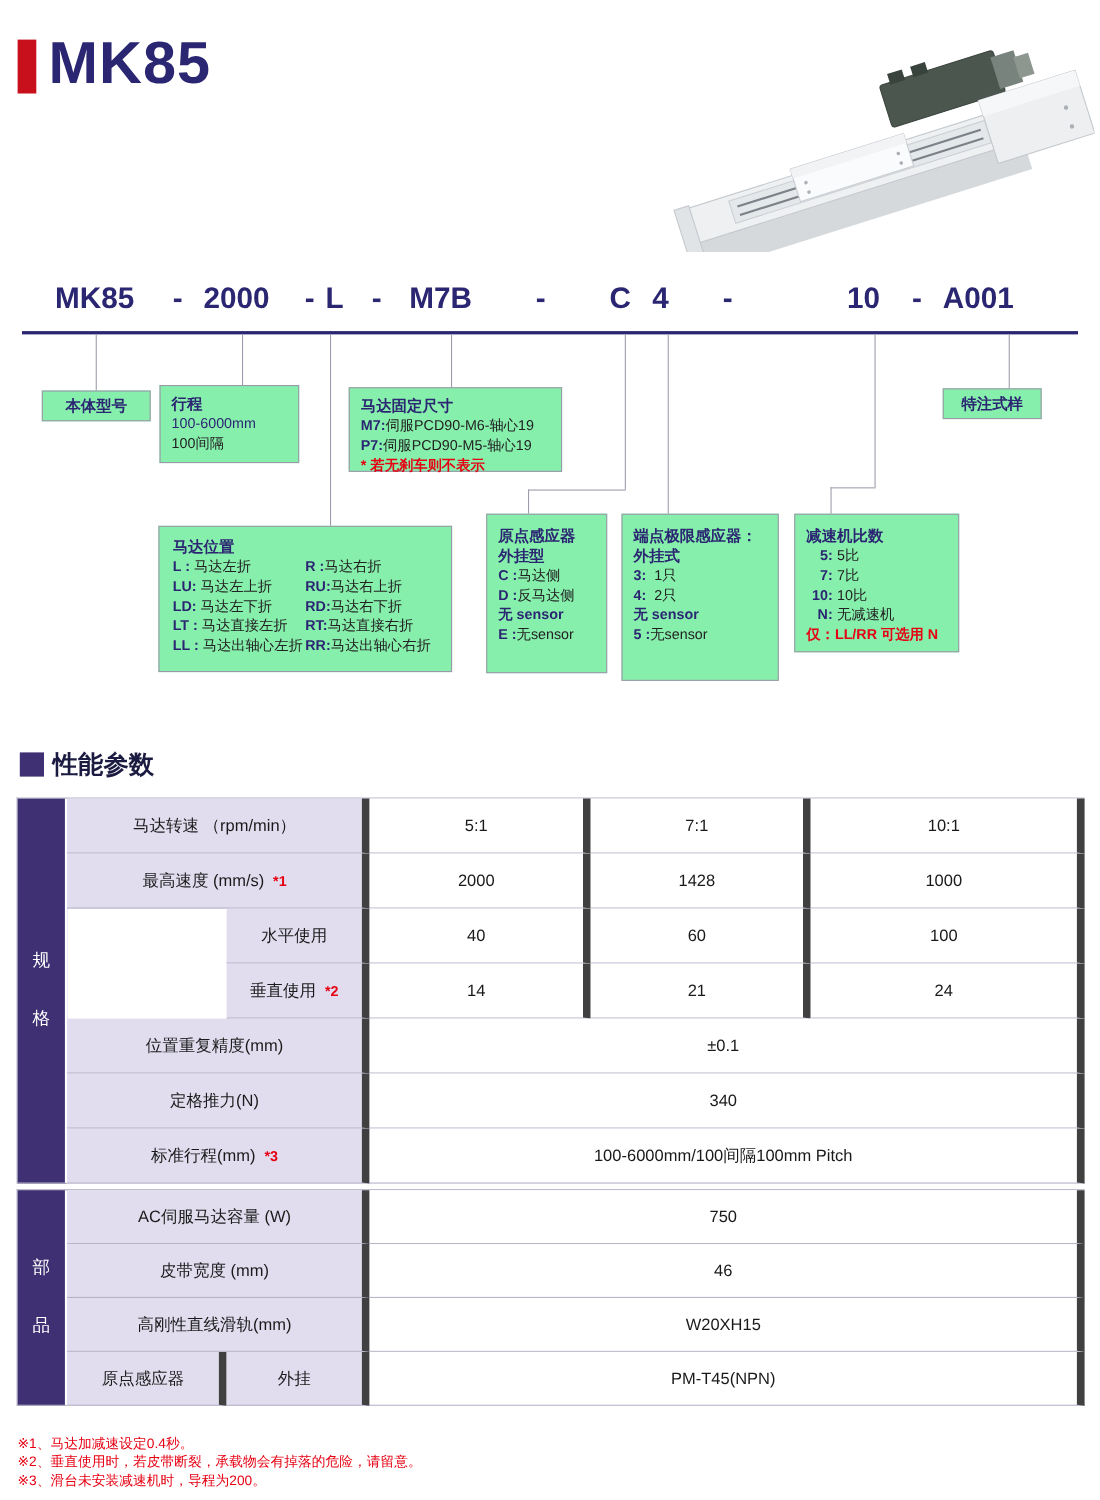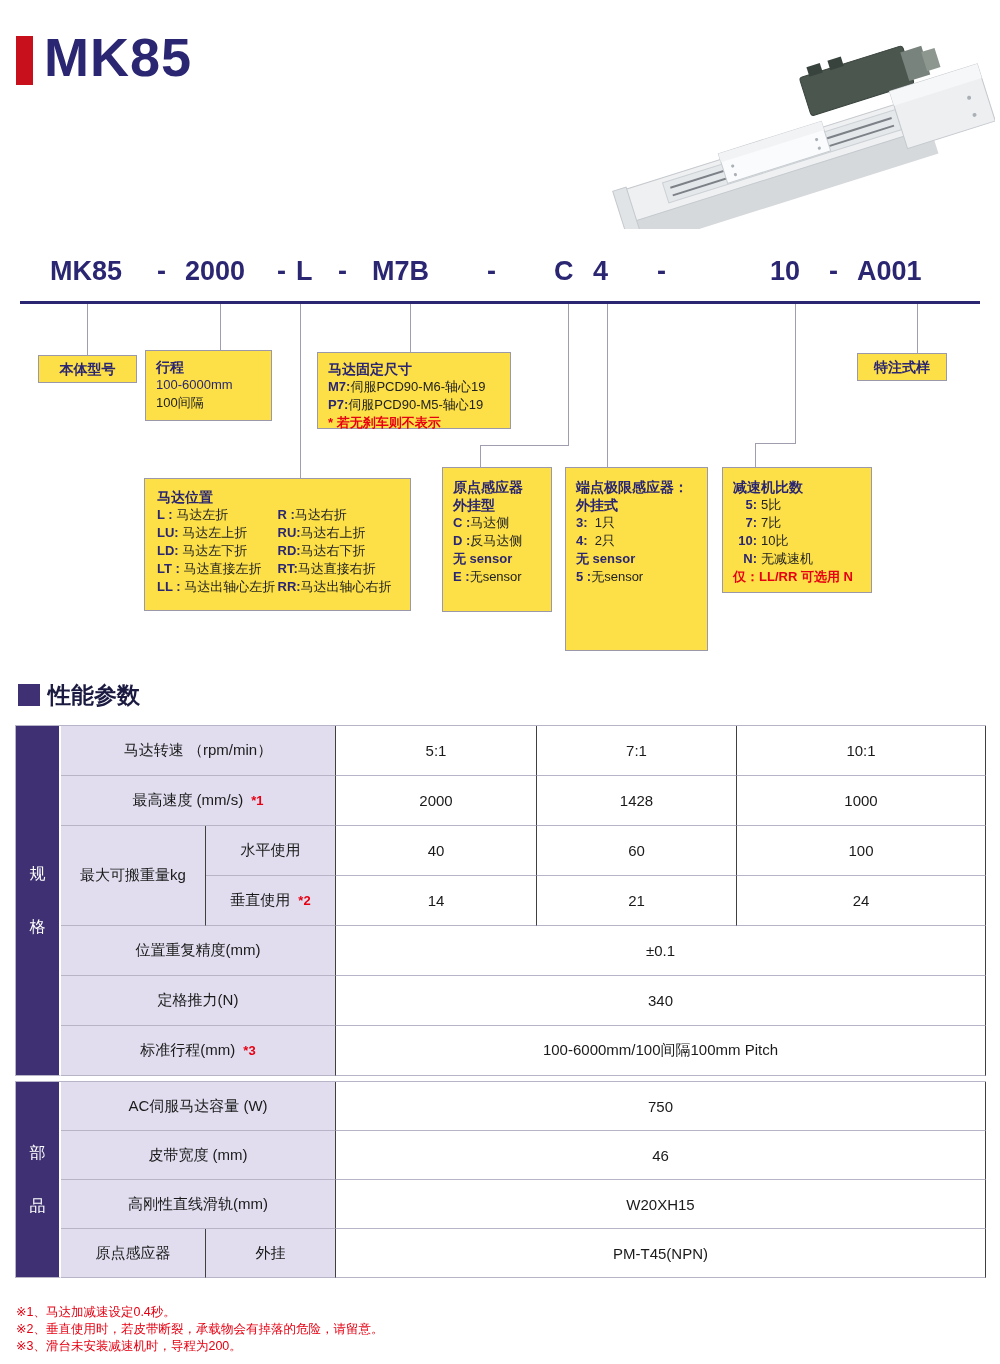--- a/index.html
+++ b/index.html
@@ -12,21 +12,21 @@
 
   
   .model-seg{position:absolute;top:256px;font-size:27px;font-weight:bold;color:#2b2672;white-space:nowrap;}
   .rule{position:absolute;left:20px;top:301px;width:960px;height:3px;background:#2b2672;}
 
   
   .conn{position:absolute;background:#a09eae;}
   .v{width:1px;} .h{height:1px;}
 
   
-  .callout{position:absolute;background:#fde047;border:1px solid #9b99a9;box-sizing:border-box;font-size:13px;line-height:18px;color:#222;}
+  .callout{position:absolute;background:#86efac;border:1px solid #9b99a9;box-sizing:border-box;font-size:13px;line-height:18px;color:#222;}
   .callout .bt{font-weight:bold;color:#2b2672;font-size:14px;}
   .small-box{display:flex;align-items:center;justify-content:center;}
   .navy{color:#2b2672;}
   .redtxt{color:#e60012;}
   .b{font-weight:bold;}
   .pad{padding:7px 10px;}
   .code{color:#2b2672;font-weight:bold;}
   .mp-row{display:flex;align-items:flex-end;}
   .mp-row .half{width:50%;white-space:nowrap;}
   .opt-line{white-space:nowrap;}
@@ -35,21 +35,21 @@
   
   .perf-square{position:absolute;left:18px;top:684px;width:22px;height:22px;background:#3e3072;}
   .perf-title{position:absolute;left:48px;top:680px;font-size:23px;font-weight:bold;color:#1b1a40;}
 
   
   .tbl{position:absolute;left:15px;width:970px;display:grid;
        grid-template-columns:45px 145px 130px 201px 200px 249px;
        border-top:1px solid #b7b4c8;border-left:1px solid #b7b4c8;box-sizing:content-box;}
   #tbl1{top:725px;grid-template-rows:repeat(7,50px);}
   #tbl2{top:1081px;grid-template-rows:repeat(4,49px);}
-  .cell{border-right:1px solid #404040;border-bottom:1px solid #b7b4c8;
+  .cell{border-right:7px solid #404040;border-bottom:1px solid #b7b4c8;
         display:flex;align-items:center;justify-content:center;font-size:15px;background:#fff;text-align:center;}
   .lav{background:#e1ddef;}
   .side{background:#3e3072;border-right:2px solid #fff;border-bottom:1px solid #b7b4c8;
         display:flex;align-items:center;justify-content:center;}
   .side span{display:block;width:1em;line-height:3.3;color:#fff;font-size:16px;text-align:center;word-break:break-all;}
   .note{color:#e60012;font-weight:bold;margin-left:8px;font-size:13px;}
 
   
   .footnotes{position:absolute;left:16px;top:1304px;font-size:12.5px;font-weight:normal;color:#e60012;line-height:17px;}
 
@@ -181,21 +181,21 @@
 
   <div class="callout" style="left:442px;top:467px;width:110px;height:145px;padding:10px 10px;box-sizing:border-box">
     <div class="bt">原点感应器</div>
     <div class="bt">外挂型</div>
     <div><span class="code">C :</span><span>马达侧</span></div>
     <div><span class="code">D :</span><span>反马达侧</span></div>
     <div class="navy b">无 sensor</div>
     <div><span class="code">E :</span><span>无sensor</span></div>
   </div>
 
-  <div class="callout" style="left:565px;top:467px;width:143px;height:184px;padding:10px 10px;box-sizing:border-box">
+  <div class="callout" style="left:565px;top:467px;width:143px;height:152px;padding:10px 10px;box-sizing:border-box">
     <div class="bt">端点极限感应器：</div>
     <div class="bt">外挂式</div>
     <div><span class="code">3:</span>&nbsp;&nbsp;<span>1只</span></div>
     <div><span class="code">4:</span>&nbsp;&nbsp;<span>2只</span></div>
     <div class="navy b">无 sensor</div>
     <div><span class="code">5 :</span><span>无sensor</span></div>
   </div>
 
   <div class="callout" style="left:722px;top:467px;width:150px;height:126px;padding:10px 10px;box-sizing:border-box">
     <div class="bt">减速机比数</div>
@@ -222,23 +222,20 @@
     <div class="cell" style="grid-row:1;grid-column:6">10:1</div>
 
     <div class="cell lav" style="grid-row:2;grid-column:2/4">
       <span>最高速度 (mm/s)</span>
       <span class="note">*1</span>
     </div>
     <div class="cell" style="grid-row:2;grid-column:4">2000</div>
     <div class="cell" style="grid-row:2;grid-column:5">1428</div>
     <div class="cell" style="grid-row:2;grid-column:6">1000</div>
 
-    <div class="cell lav" style="grid-row:3/5;grid-column:2">
-      <span>最大可搬重量kg</span>
-    </div>
     <div class="cell lav" style="grid-row:3;grid-column:3">
       <span>水平使用</span>
     </div>
     <div class="cell" style="grid-row:3;grid-column:4">40</div>
     <div class="cell" style="grid-row:3;grid-column:5">60</div>
     <div class="cell" style="grid-row:3;grid-column:6">100</div>
 
     <div class="cell lav" style="grid-row:4;grid-column:3">
       <span>垂直使用</span>
       <span class="note">*2</span>

